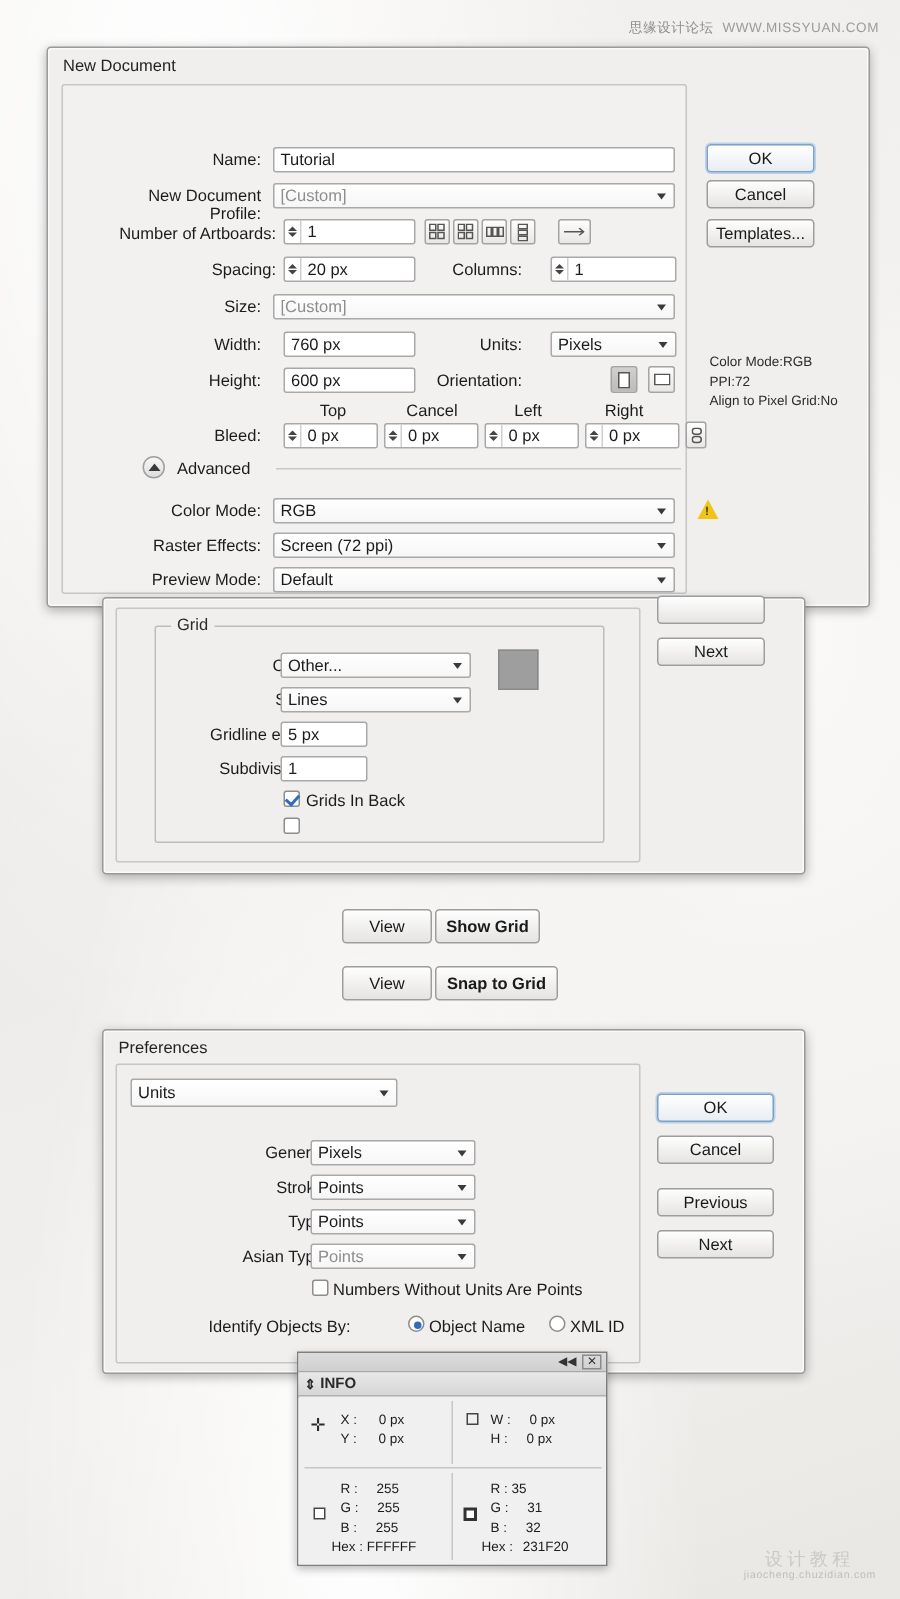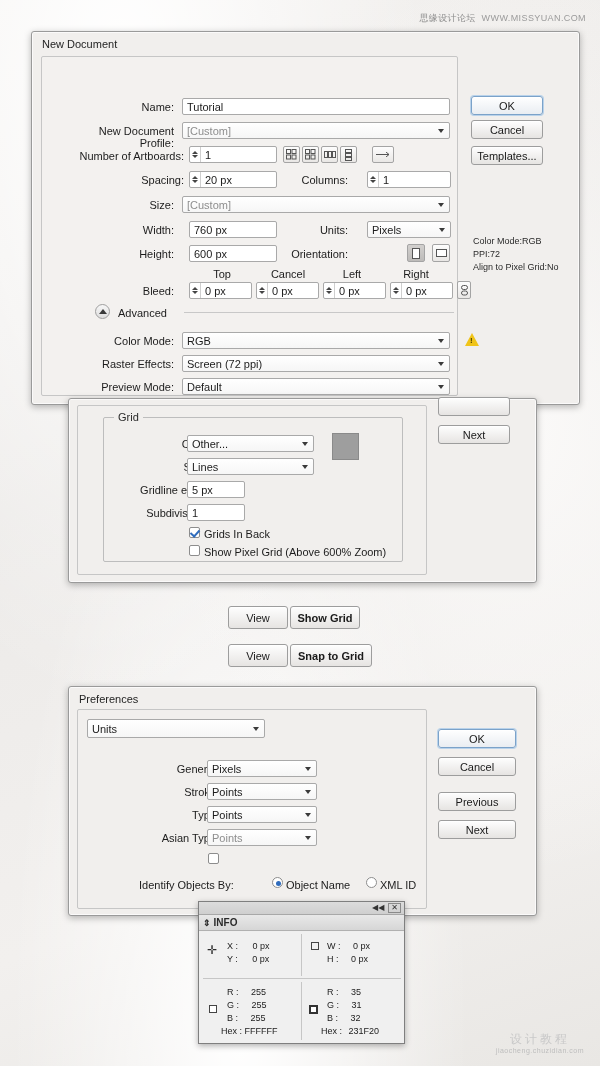--- a/index.html
+++ b/index.html
@@ -360,21 +360,20 @@
   <div class="lbl" style="left:52px; top:85px; width:90px;">Gridline every:</div>
   <div class="field" style="left:118px; top:82px; width:58px;">5 px</div>
 
   <div class="lbl" style="left:58px; top:108px; width:84px;">Subdivisions:</div>
   <div class="field" style="left:118px; top:105px; width:58px;">1</div>
 
   <div class="chk on" style="left:120px; top:128px;"></div>
   <div class="lbl left" style="left:135px; top:129px; width:160px;">Grids In Back</div>
 
   <div class="chk" style="left:120px; top:146px;"></div>
-  <div class="lbl left" style="left:135px; top:147px; width:230px;">Show Pixel Grid (Above 600% Zoom)</div>
 
   <div class="btn" style="left:369px; top:-2px; width:72px; overflow:hidden;"></div>
   <div class="btn" style="left:369px; top:26px; width:72px;">Next</div>
 </div>
 
 <div class="btn" style="left:228px; top:606px; width:60px; height:23px;">View</div>
 <div class="btn" style="left:290px; top:606px; width:70px; height:23px; font-weight:bold;">Show Grid</div>
 <div class="btn" style="left:228px; top:644px; width:60px; height:23px;">View</div>
 <div class="btn" style="left:290px; top:644px; width:82px; height:23px; font-weight:bold;">Snap to Grid</div>
 
@@ -391,20 +390,21 @@
   <div class="lbl" style="left:80px; top:99px; width:70px;">Stroke:</div>
   <div class="select" style="left:138px; top:96px; width:110px;">Points</div>
 
   <div class="lbl" style="left:80px; top:122px; width:70px;">Type:</div>
   <div class="select" style="left:138px; top:119px; width:110px;">Points</div>
 
   <div class="lbl" style="left:70px; top:145px; width:80px;">Asian Type:</div>
   <div class="select gray" style="left:138px; top:142px; width:110px;">Points</div>
 
   <div class="chk" style="left:139px; top:166px;"></div>
+  <div class="lbl left" style="left:153px; top:167px; width:230px;">Numbers Without Units Are Points</div>
 
   <div class="lbl left" style="left:70px; top:192px; width:110px;">Identify Objects By:</div>
   <div class="radio on" style="left:203px; top:190px;"></div>
   <div class="lbl left" style="left:217px; top:192px; width:90px;">Object Name</div>
   <div class="radio" style="left:297px; top:190px;"></div>
   <div class="lbl left" style="left:311px; top:192px; width:60px;">XML ID</div>
 
   <div class="btn primary" style="left:369px; top:42px; width:78px;">OK</div>
   <div class="btn" style="left:369px; top:70px; width:78px;">Cancel</div>
   <div class="btn" style="left:369px; top:105px; width:78px;">Previous</div>
@@ -461,21 +461,21 @@
       <span style="margin-left:10px;">255</span>
     </div>
     <div class="info-cell" style="left:22px; top:93px;">
       <span>Hex :</span>
       <span style="margin-left:0;">FFFFFF</span>
     </div>
 
     <span style="position:absolute;left:110px;top:73px;width:9px;height:9px;border:2px solid #333;background:#fff;"></span>
     <div class="info-cell" style="left:128px; top:54px;">
       <span>R :</span>
-      <span style="margin-left:10px;">35</span>
+      <span style="">35</span>
     </div>
     <div class="info-cell" style="left:128px; top:67px;">
       <span>G :</span>
       <span style="margin-left:10px;">31</span>
     </div>
     <div class="info-cell" style="left:128px; top:80px;">
       <span>B :</span>
       <span style="margin-left:10px;">32</span>
     </div>
     <div class="info-cell" style="left:122px; top:93px;">

